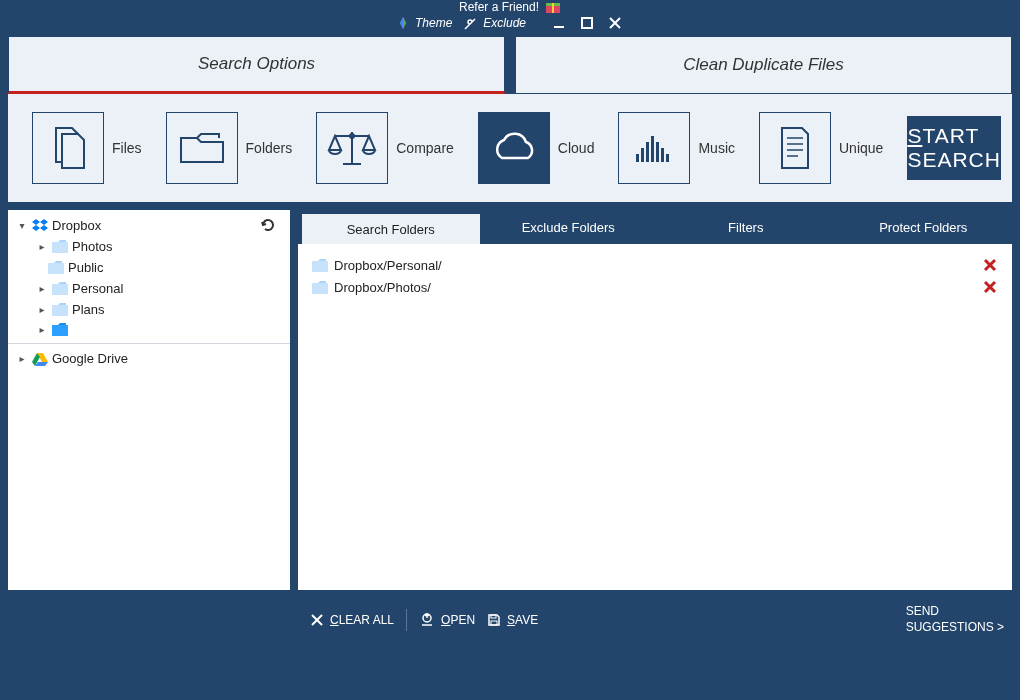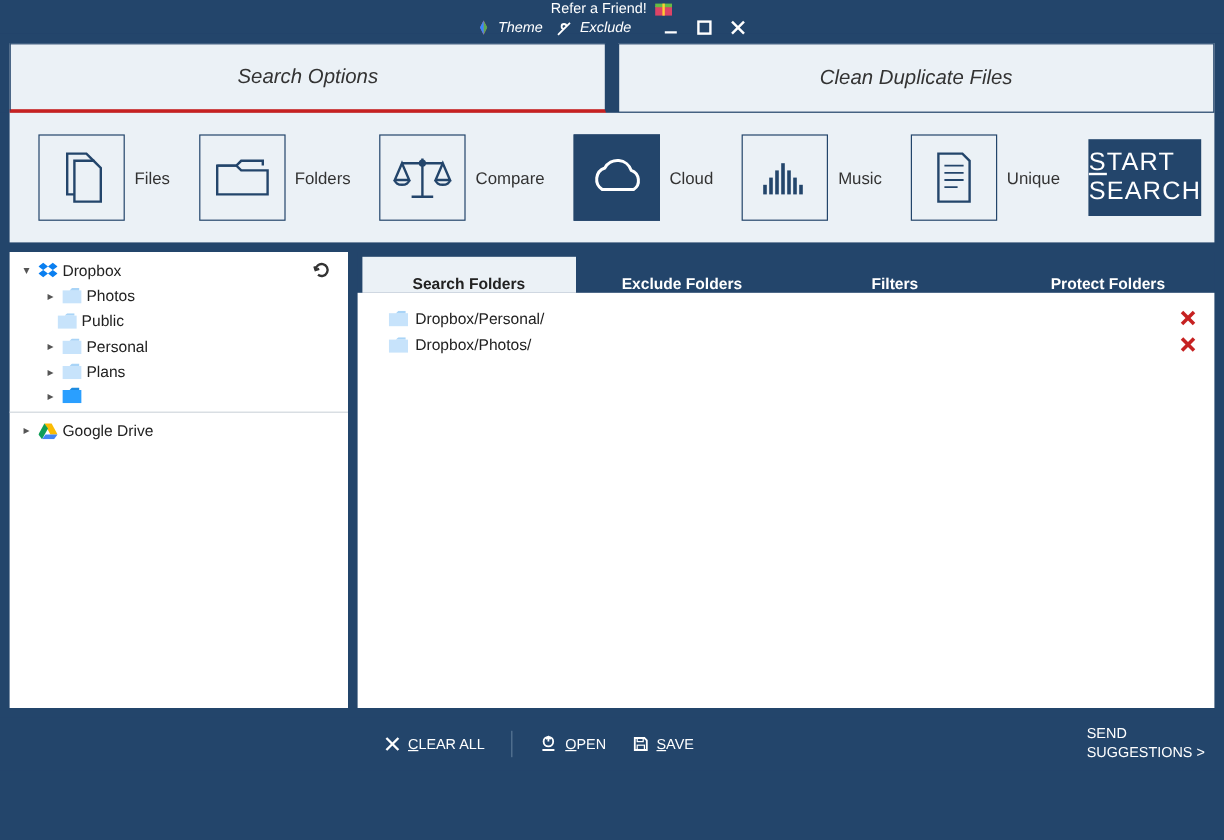--- a/index.html
+++ b/index.html
@@ -31,28 +31,28 @@
 .tree-row { display: flex; align-items: center; padding: 3px 8px; font-size: 13px; color: #222; cursor: pointer; gap: 4px; }
 .tree-row.selected .folder-icon rect { fill: #2a9fff; }
 .tree-row .expander { width: 12px; display: inline-flex; justify-content: center; font-size: 10px; color: #555; }
 .tree-row .indent1 { width: 16px; }
 .tree-row .indent2 { width: 28px; }
 .refresh-icon { margin-left: auto; margin-right: 6px; cursor: pointer; }
 .tree-bottom { flex: 1; padding: 4px 0; }
 
 .right-panel { flex: 1; display: flex; flex-direction: column; }
 .sub-tabs { height: 34px; display: flex; background: #23456b; }
-.sub-tab { flex: 1; display: flex; align-items: flex-end; justify-content: center; color: #fff; font-size: 13px; cursor: pointer; font-weight: bold; }
+.sub-tab { flex: 1; display: flex; align-items: center; justify-content: center; color: #fff; font-size: 13px; cursor: pointer; }
 .sub-tab.active { background: #ebf1f6; color: #222; margin: 4px 0 0 4px; }
 .list-area { flex: 1; background: #fff; padding: 10px 14px; }
-.list-row { display: flex; align-items: center; padding: 3px 0; font-size: 13px; color: #222; margin-left: 12px; }
+.list-row { display: flex; align-items: center; padding: 3px 0; font-size: 13px; color: #222; }
 .list-row .folder-sm { margin-right: 6px; }
 .list-row .del { margin-left: auto; cursor: pointer; }
 
-.footer { height: 44px; background: #23456b; display: flex; align-items: center; padding: 0 16px; color: #fff; font-size: 12px; gap: 22px; }
+.footer { height: 44px; background: #23456b; display: flex; align-items: center; padding: 0 16px; color: #fff; font-size: 12px; gap: 12px; }
 .footer .fbtn { display: flex; align-items: center; gap: 6px; cursor: pointer; }
 .footer .fbtn .ul { text-decoration: underline; }
 .footer .vdiv { width: 1px; height: 22px; background: #5a7896; }
 .footer .suggest { margin-left: auto; line-height: 1.3; cursor: pointer; text-align: left; }
 
 svg { display: block; }
 </style>
 </head>
 <body>
 

